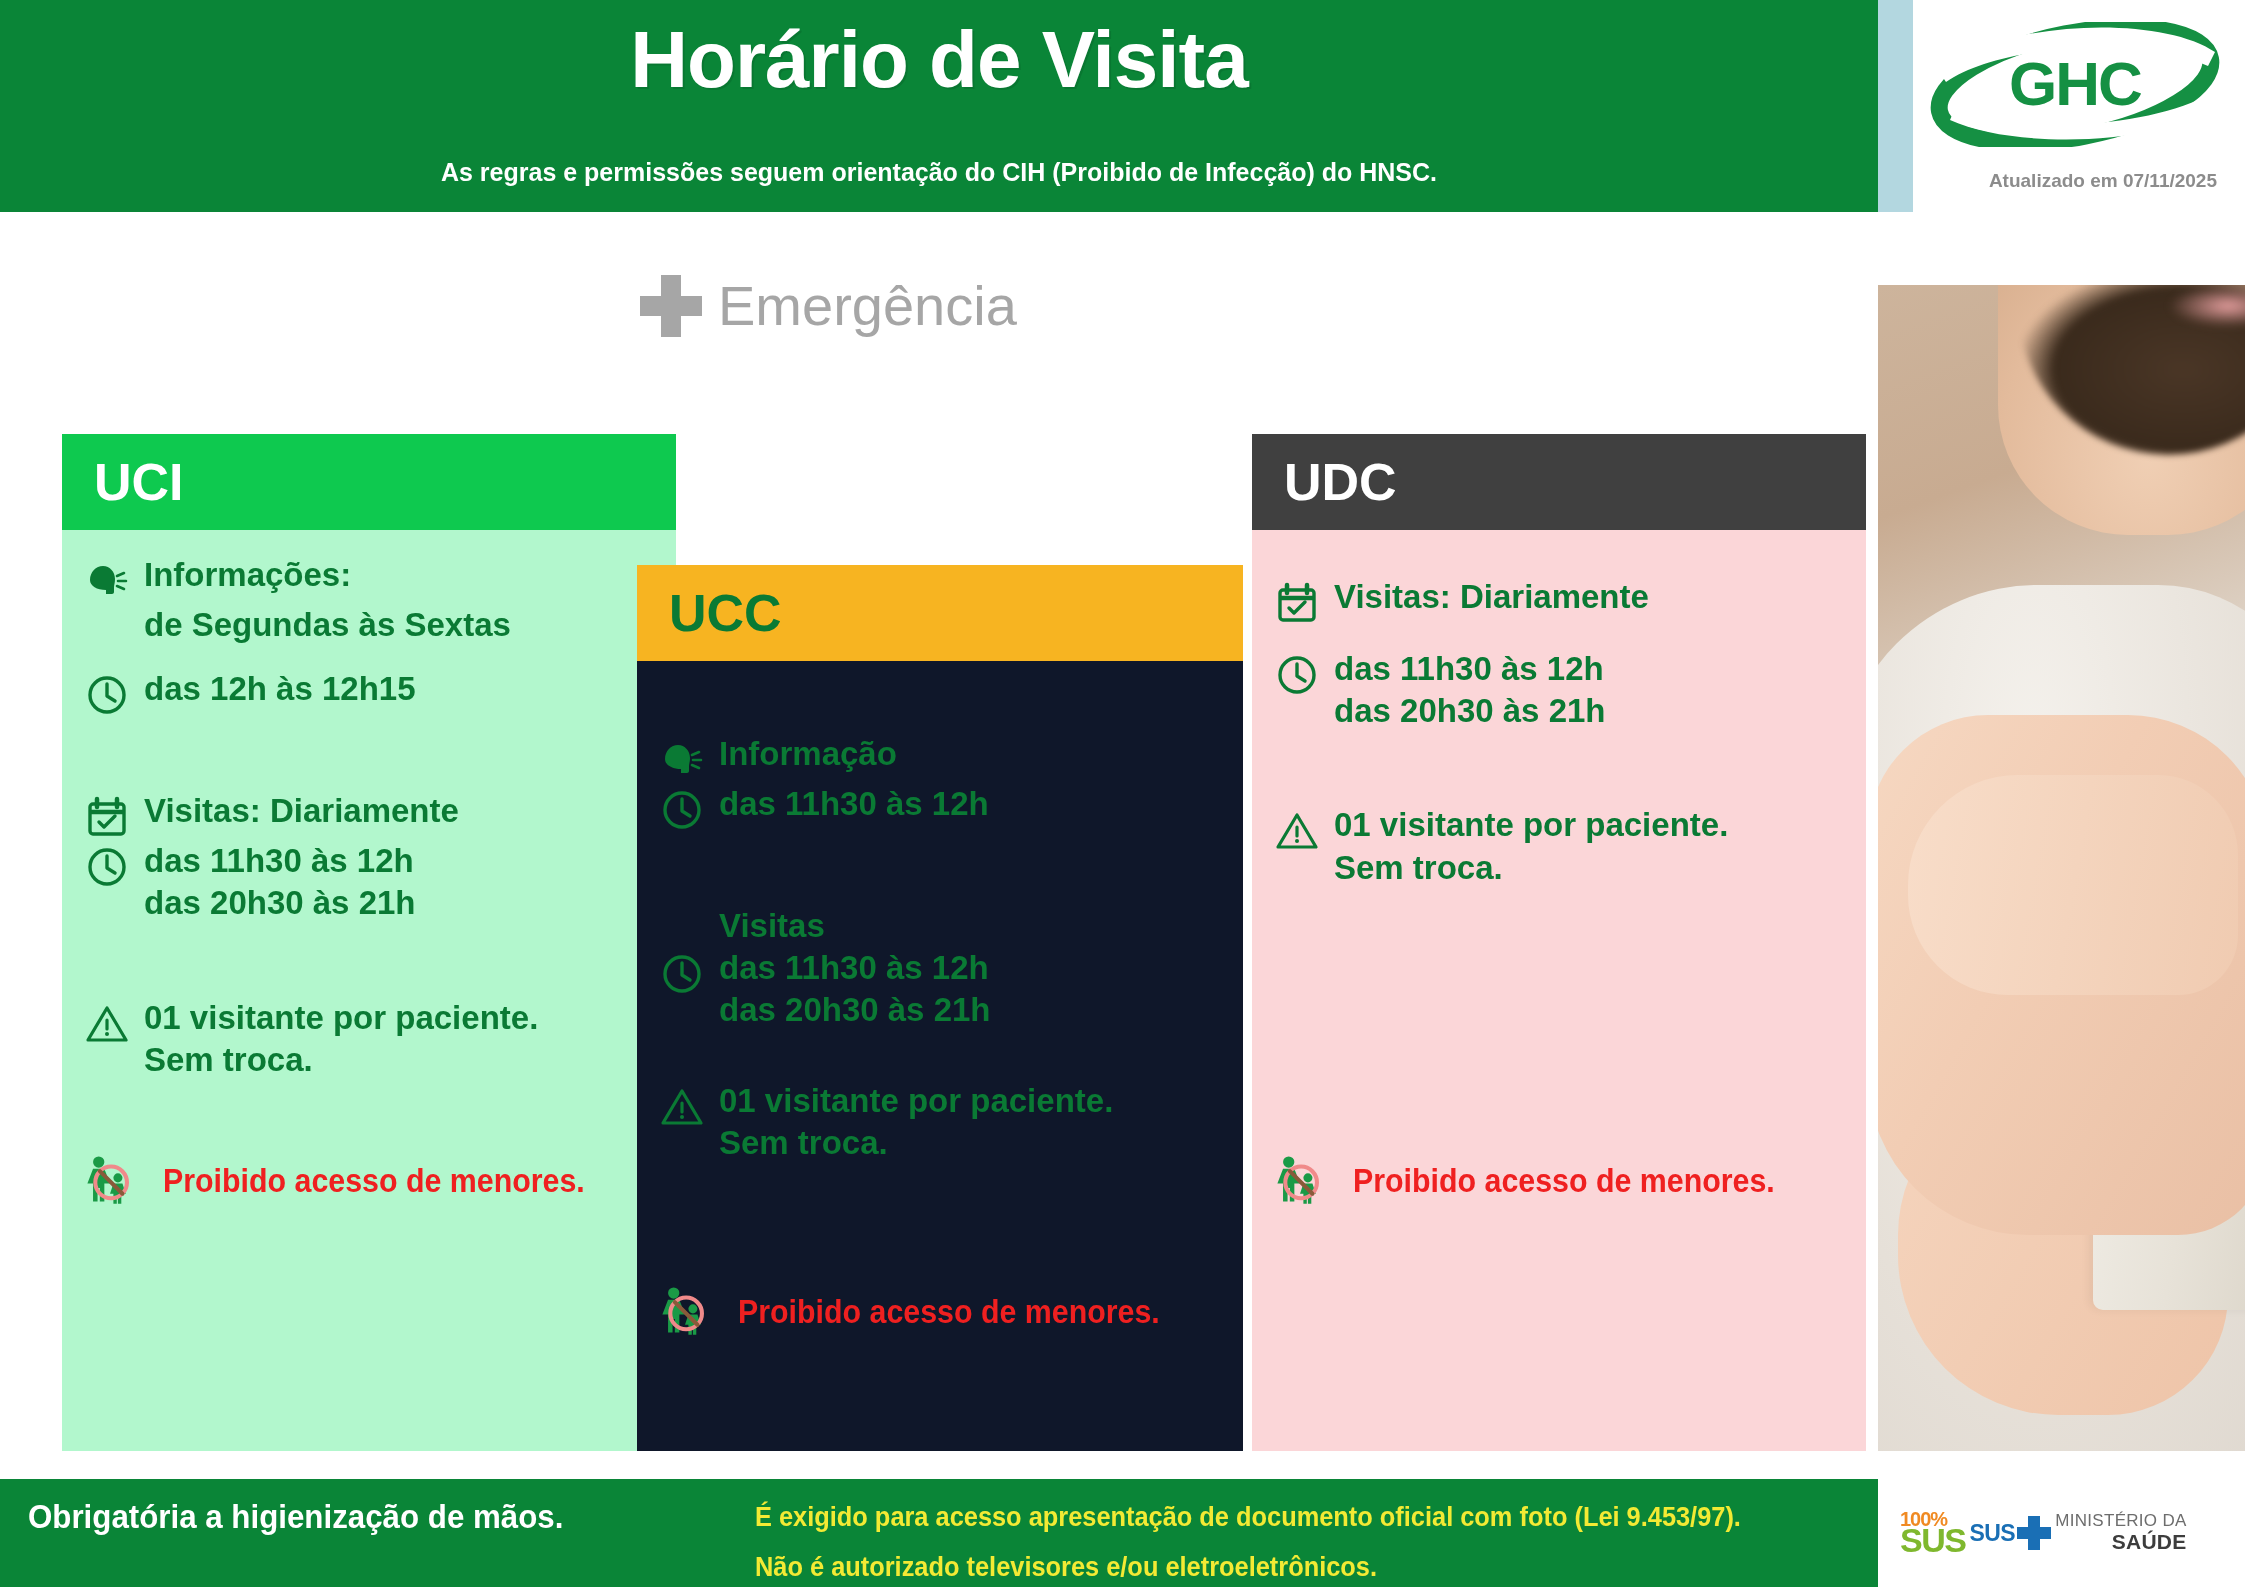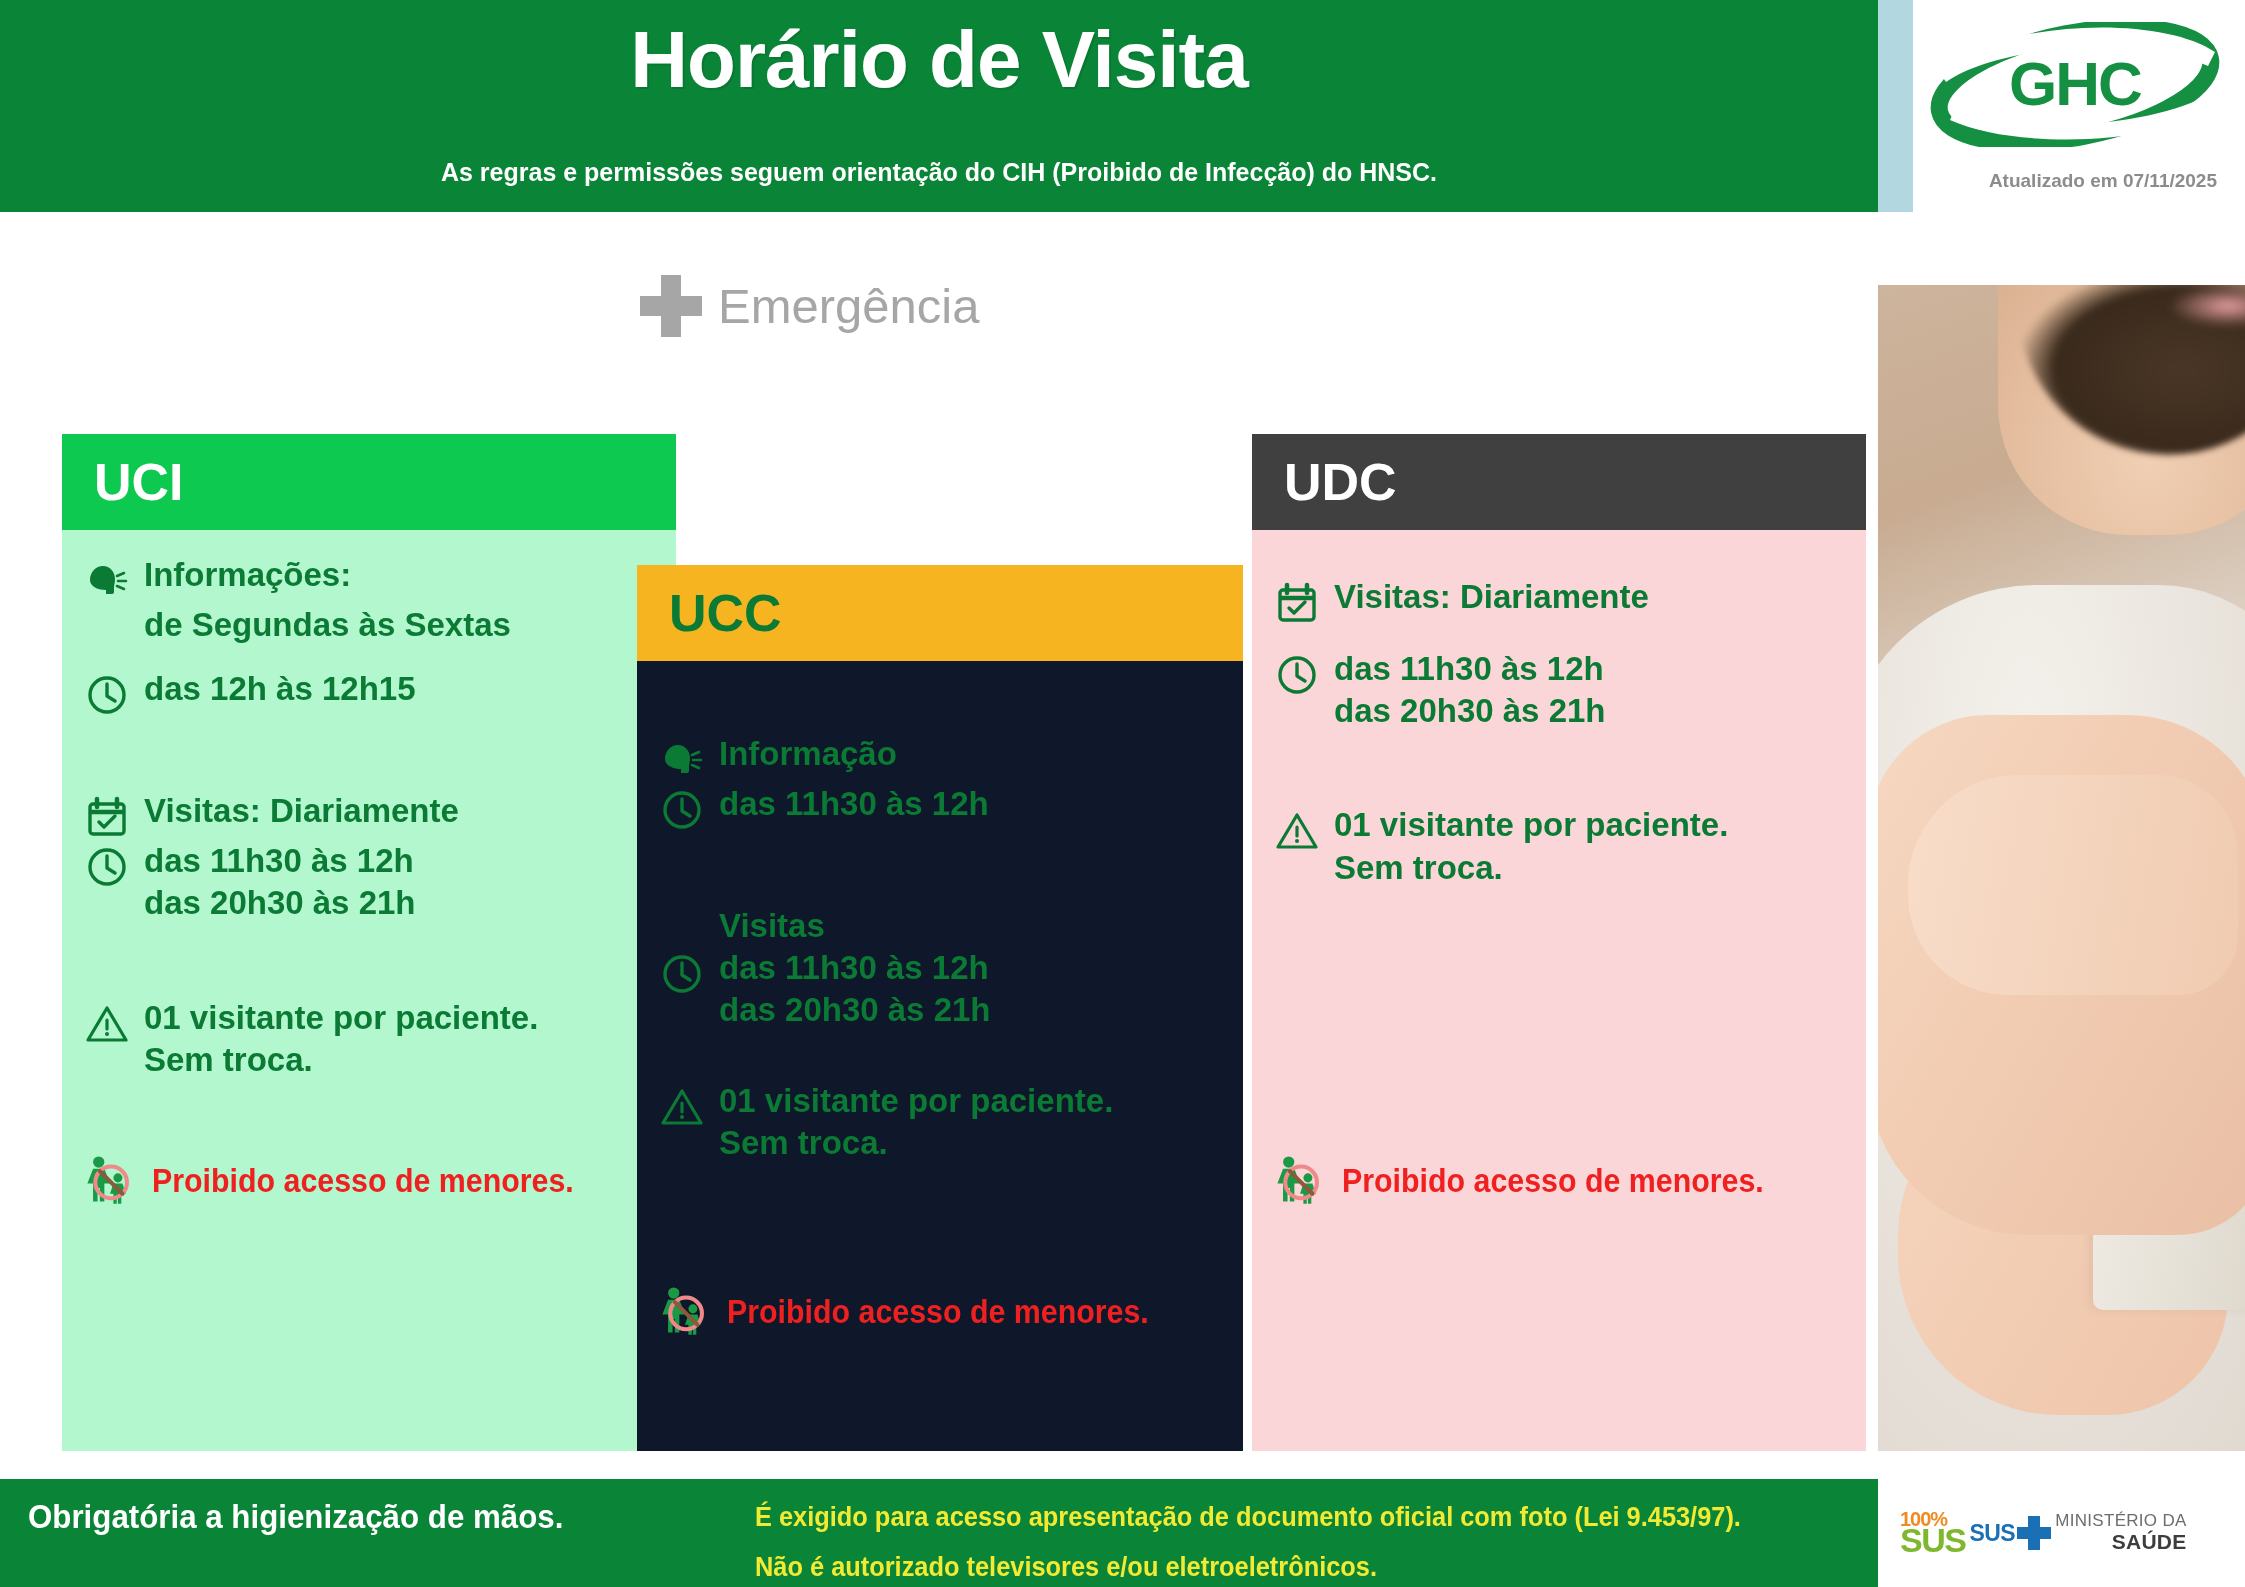--- a/index.html
+++ b/index.html
@@ -50,21 +50,21 @@
   .emerg-wrap {
     position: absolute; left: 640px; top: 275px;
     display: flex; align-items: center; gap: 16px;
   }
   .emerg-cross { width: 62px; height: 62px; position: relative; flex: 0 0 auto; }
   .emerg-cross::before, .emerg-cross::after {
     content:""; position:absolute; background:#a6a6a6;
   }
   .emerg-cross::before { left: 21px; top: 0; width: 20px; height: 62px; }
   .emerg-cross::after  { left: 0; top: 21px; width: 62px; height: 20px; }
-  .emerg-text { font-size: 49px; color: #a6a6a6; font-weight: 300; letter-spacing: 0px; line-height: 1; }
+  .emerg-text { font-size: 56px; color: #a6a6a6; font-weight: 300; letter-spacing: 0px; line-height: 1; }
 
   
   .photo {
     position: absolute; left: 1878px; top: 285px; width: 367px; height: 1166px;
     overflow: hidden;
     background: linear-gradient(160deg,#cdb49c 0%,#c8ab91 18%,#e8e4dd 45%,#efe9e2 100%);
   }
   .ph-shirt { position:absolute; left:-40px; top:300px; width:480px; height:900px;
     background: radial-gradient(ellipse at 40% 20%, #f4f1ec 0%, #e6e0d8 60%, #ddd6cd 100%);
     border-radius: 200px 160px 0 0; }
@@ -115,21 +115,21 @@
 
   
   .row { display: flex; align-items: flex-start; gap: 14px; }
   .row .ico { flex: 0 0 auto; width: 46px; height: 46px; margin-top: 4px; }
   .row .txt { color: #0a7a34; font-size: 33px; font-weight: bold; line-height: 1.28; }
   .spacer-lg { height: 72px; }
   .spacer-md { height: 48px; }
   .spacer-sm { height: 22px; }
   .noico { margin-left: 60px; }
 
-  .ban-row { display: flex; align-items: center; gap: 16px; }
+  .ban-row { display: flex; align-items: center; gap: 27px; }
   .ban-txt {
     color: #ef2020; font-size: 33px; font-weight: bold;
     font-family: "Liberation Sans Narrow","Liberation Sans", sans-serif;
     transform: scaleX(0.92); transform-origin: left center;
     white-space: nowrap;
   }
 
   
   .footer-bar {
     position: absolute; left: 0; top: 1479px; width: 1878px; height: 108px;

